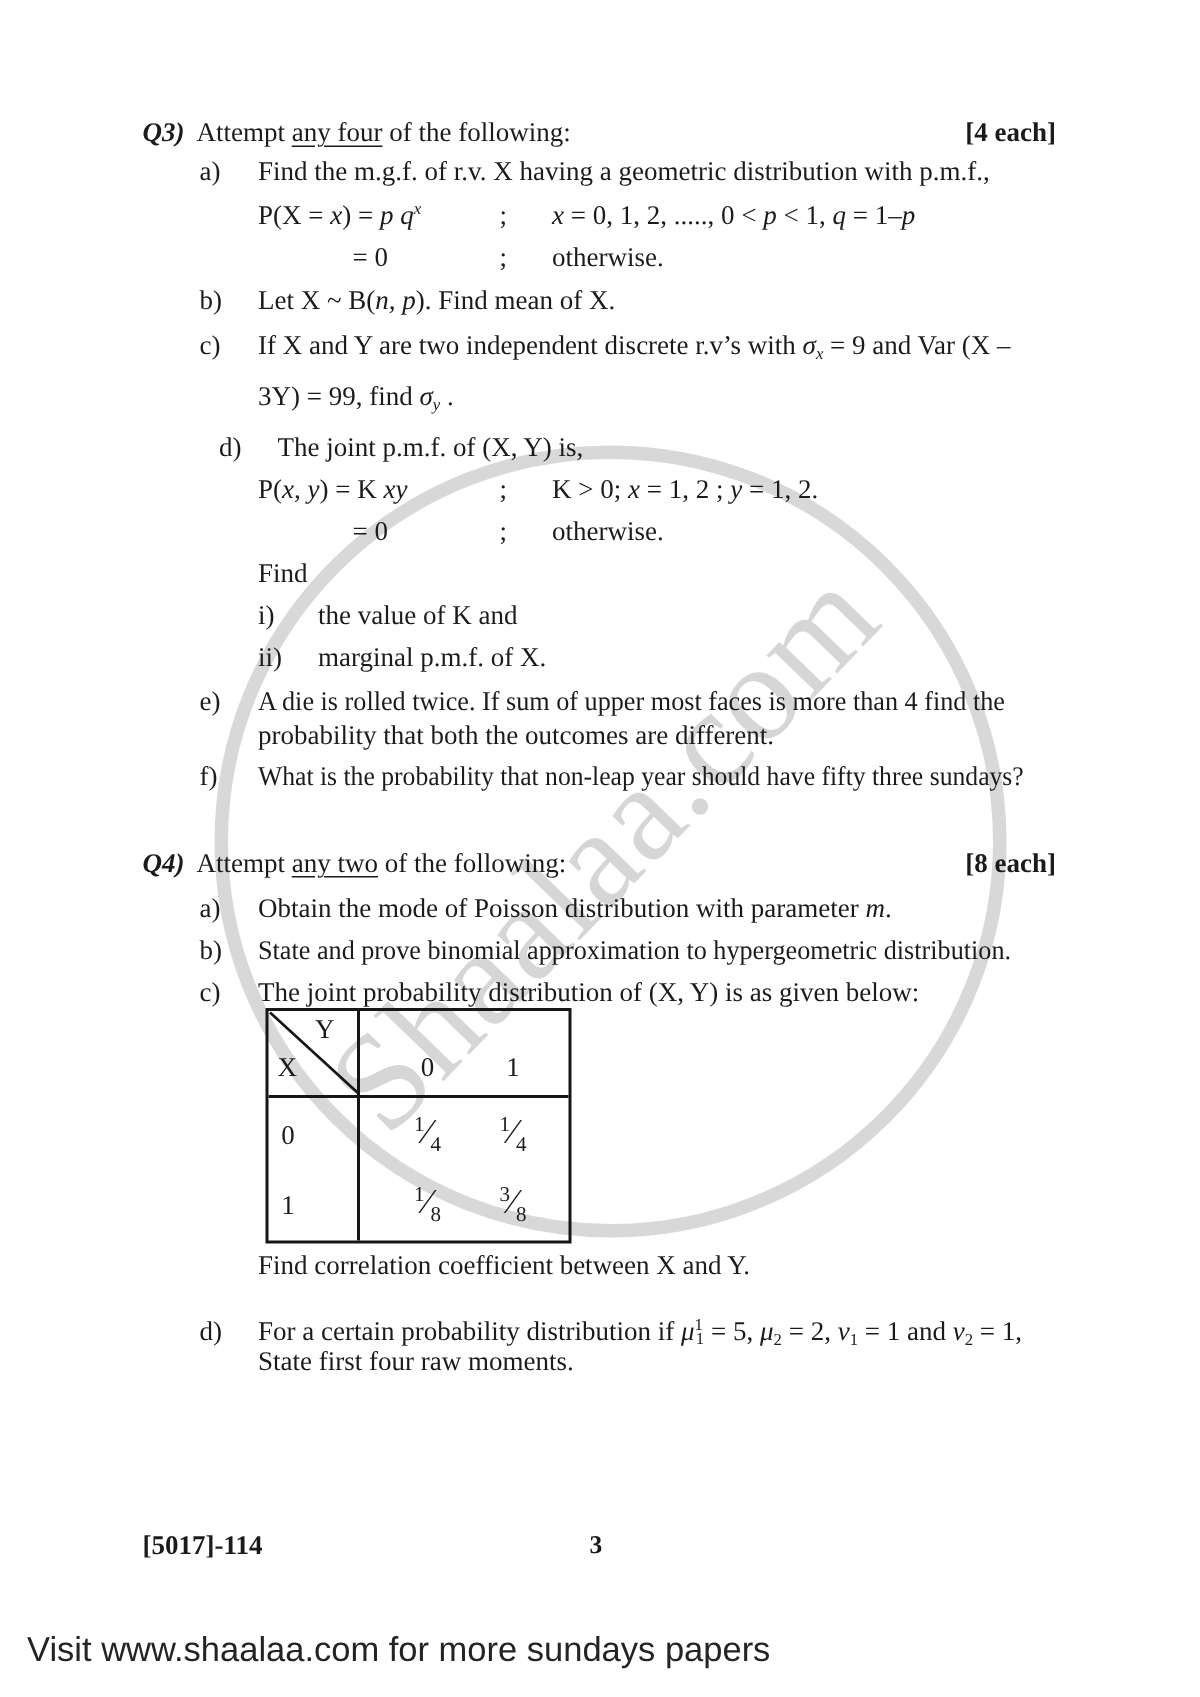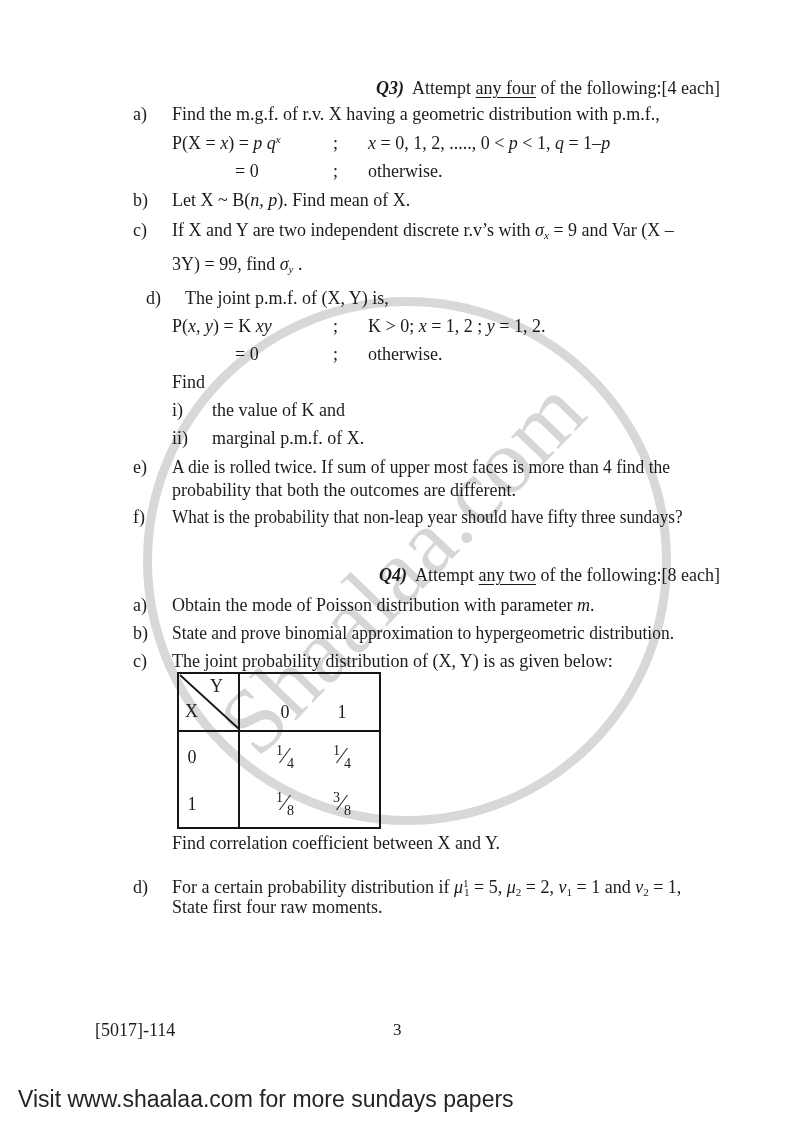--- a/index.html
+++ b/index.html
@@ -1,31 +1,31 @@
 <!DOCTYPE html>
 <html><head>
 <meta charset="utf-8">
 <style>
   html,body{margin:0;padding:0;background:#fff;}
   .page{position:relative;width:800px;height:1131px;background:#ffffff;overflow:hidden;
         font-family:"Liberation Serif",serif;color:#1b1b1b;font-size:18px;}
   .abs{position:absolute;white-space:nowrap;}
-  .b{font-weight:400;}
+  .b{font-weight:700;}
   .i{font-style:italic;}
   .bi{font-weight:700;font-style:italic;}
   .u{text-decoration:underline;text-underline-offset:3px;}
   .sup{font-size:.62em;vertical-align:.55em;}
   .supi{font-size:.62em;vertical-align:.55em;font-style:italic;}
   .sub{font-size:.62em;vertical-align:-.3em;}
   .subi{font-size:.62em;vertical-align:-.3em;font-style:italic;}
   .sup + .sub{margin-left:-.42em;}
   .fn{font-size:.78em;vertical-align:.55em;}
   .fs{font-size:1.3em;font-style:italic;}
   .fd{font-size:.78em;vertical-align:-.4em;}
-  .hline{position:absolute;left:95px;right:80px;display:flex;justify-content:flex-end;white-space:nowrap;}
+  .hline{position:absolute;left:95px;right:96px;display:flex;justify-content:space-between;white-space:nowrap;}
   .lbl{margin-right:8px;}
   .letter{display:inline-block;width:39px;}
   .numw{display:inline-block;width:40px;}
   .c95{transform:scaleX(.95);transform-origin:left center;}
   .c97{transform:scaleX(.97);transform-origin:left center;}
   
   .wm-circle{position:absolute;left:143px;top:297px;width:510px;height:510px;
              border:9px solid rgba(178,178,178,.5);border-radius:50%;}
   .wm-text{position:absolute;left:143px;top:297px;width:510px;height:510px;
            display:flex;align-items:center;justify-content:center;

